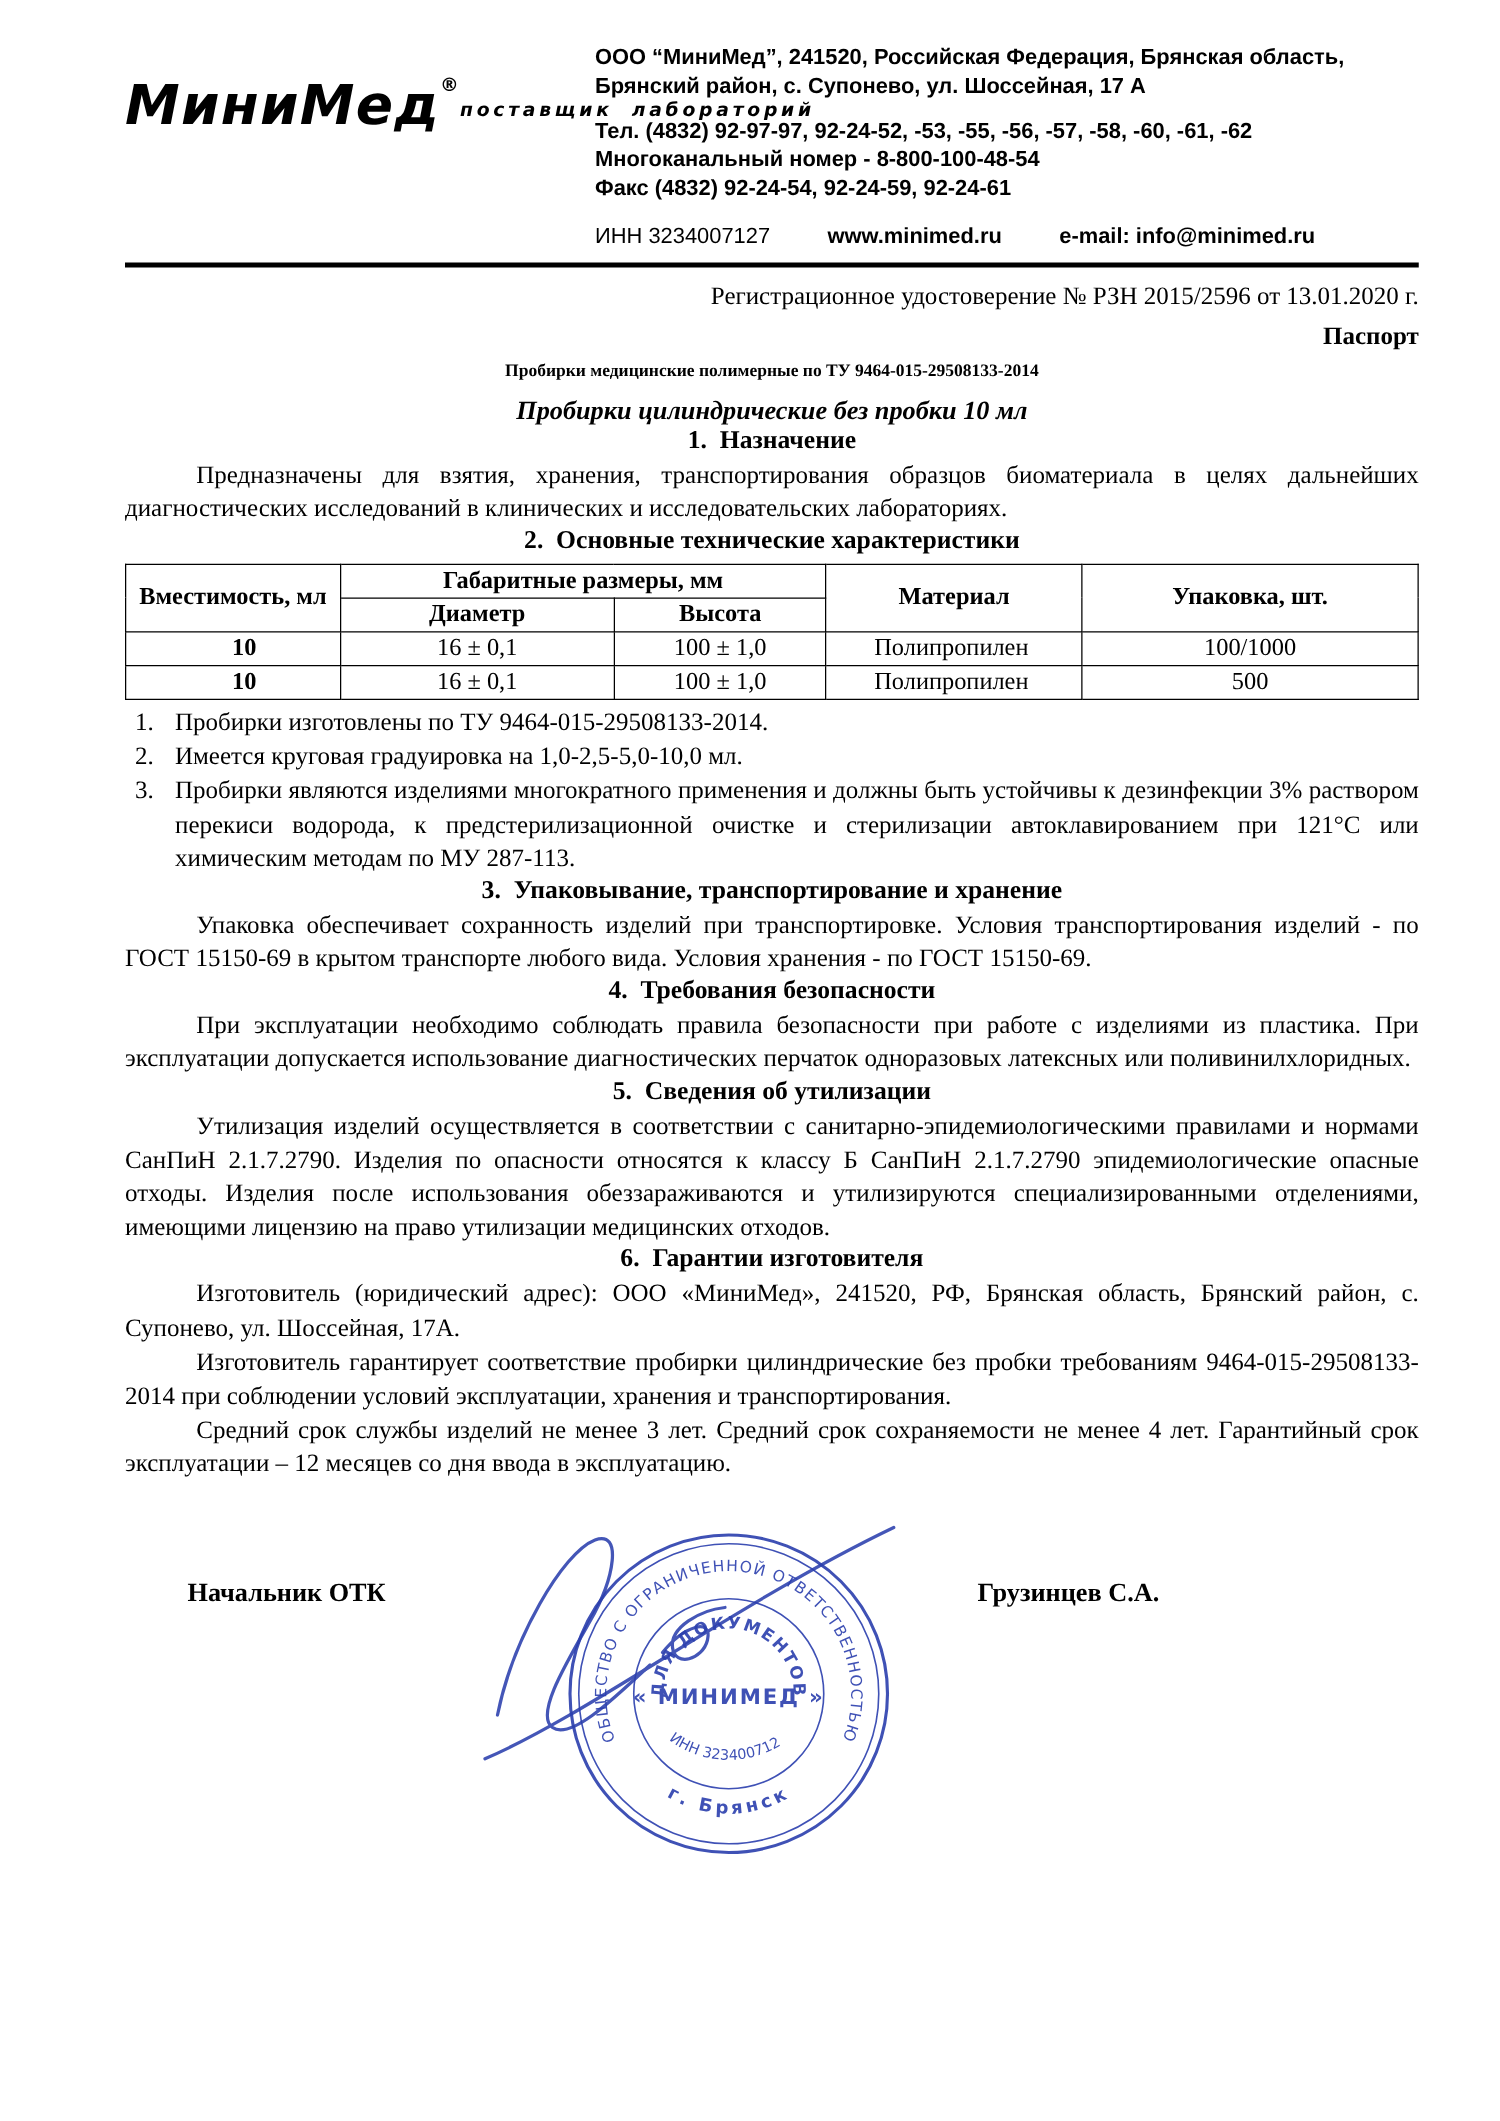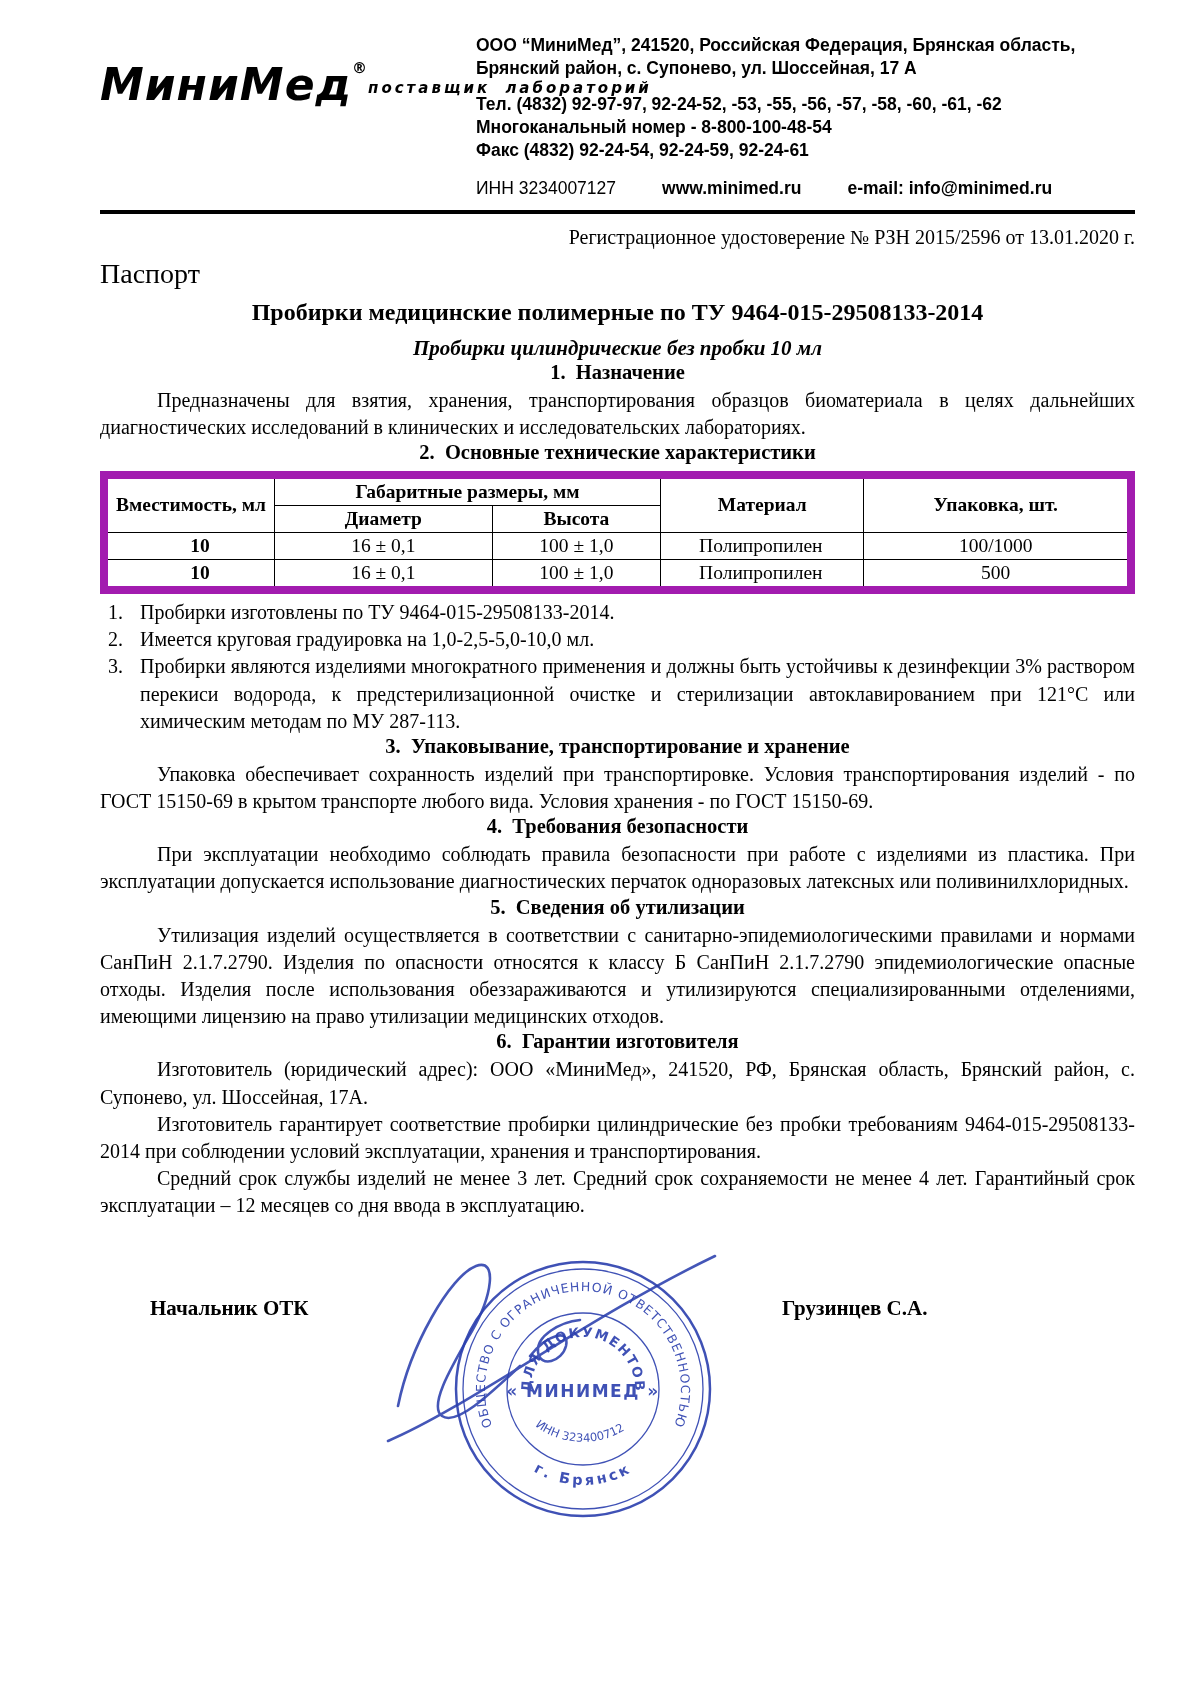--- a/index.html
+++ b/index.html
@@ -17,28 +17,28 @@
   .logo-brand .reg{font-size:15px;vertical-align:top;position:relative;top:-2px;}
   .logo-tagline{font-family:"DejaVu Sans",sans-serif;font-weight:bold;font-size:15px;letter-spacing:3px;word-spacing:7px;margin-top:7px;white-space:nowrap;}
   .company-info{margin-left:46px;flex:1;font-family:"Liberation Sans",sans-serif;font-weight:bold;font-size:17.5px;line-height:1.32;padding-top:4px;}
   .info-gap{height:13px;}
   .inn-row{display:flex;gap:46px;margin-top:15px;}
   .inn-row .inn{font-weight:normal;}
   .header-rule{height:4px;background:#000;margin-top:9px;}
 
   
   .registration{text-align:right;font-size:20px;margin-top:12px;}
-  .doc-title{text-align:left;font-size:28px;font-weight:normal;margin-top:9px;}
-  .doc-subtitle{text-align:center;font-size:24px;font-weight:bold;margin-top:9px;}
+  .doc-title{text-align:right;font-size:20px;font-weight:bold;margin-top:9px;}
+  .doc-subtitle{text-align:center;font-size:14px;font-weight:bold;margin-top:9px;}
   .doc-product{text-align:center;font-size:21px;font-weight:bold;font-style:italic;margin-top:10px;}
   .sec-heading{text-align:center;font-size:20.5px;font-weight:bold;margin-top:0;margin-bottom:3px;}
   .body-text{font-size:20px;line-height:1.36;text-align:justify;text-indent:57px;}
 
   
-  .spec-table{width:100%;border-collapse:collapse;table-layout:fixed;margin-top:7px;border:8px solid #a21caf;}
+  .spec-table{width:100%;border-collapse:collapse;table-layout:fixed;margin-top:7px;border:1px solid #a21caf;}
   .spec-table th,.spec-table td{border:1px solid #000;font-size:19.5px;padding:2px 6px;vertical-align:middle;}
   .spec-table th{font-weight:bold;text-align:center;}
   .spec-table td.c{text-align:center;}
   .spec-table td.b{font-weight:bold;padding-left:24px;}
   .spec-table td.mat{text-align:left;padding-left:38px;}
 
   
   .notes{margin-top:5px;}
   .note{display:flex;font-size:20px;line-height:1.36;}
   .note-num{width:32px;flex:none;padding-left:8px;}

